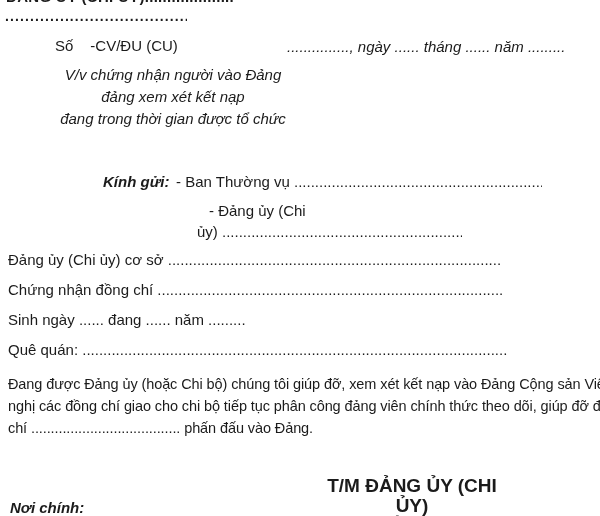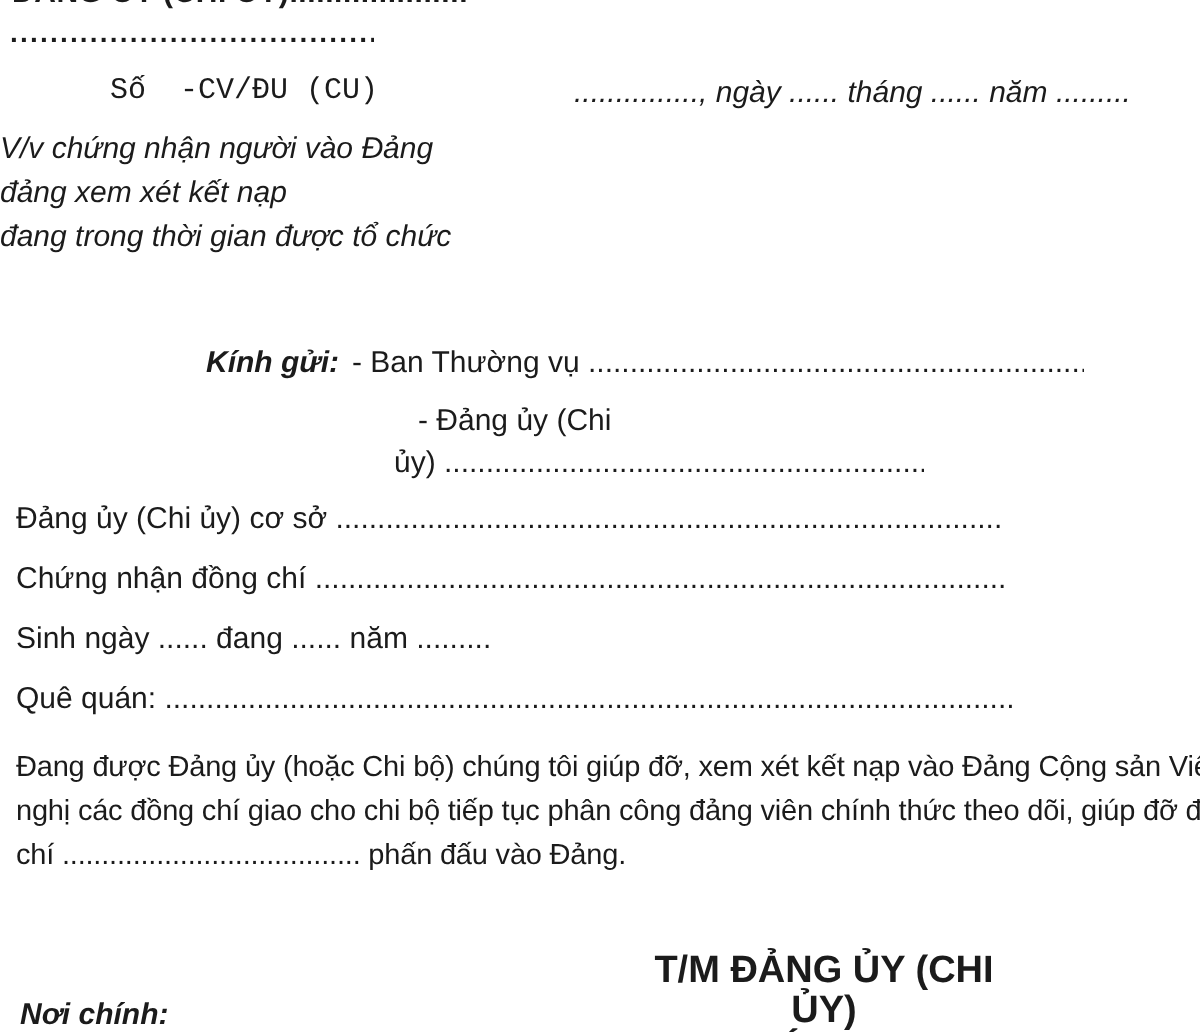--- a/index.html
+++ b/index.html
@@ -14,24 +14,24 @@
     overflow: hidden;
   }
   .abs { position: absolute; white-space: nowrap; line-height: 18px; }
   .clipline { overflow: hidden; }
   .italic { font-style: italic; }
 
   
   .org-clip { left: 6px; top: 0; height: 9px; width: 240px; overflow: hidden; }
   .org-clip span { display: block; margin-top: -12px; font-weight: bold; letter-spacing: .3px; white-space: nowrap; }
   .org-dots { left: 5px; top: 7px; width: 182px; letter-spacing: 1.1px; font-weight: bold; font-size: 14px; }
-  .number-line { left: 55px; top: 37px; font-family: Liberation Mono, monospace; }
+  .number-line { left: 55px; top: 37px; }
   .number-line .gap { display: inline-block; width: 17px; }
   .date-line { left: 287px; top: 38px; }
-  .subject { left: 0; top: 64px; width: 284px; font-style: italic; line-height: 22px; white-space: nowrap; position: absolute; }
+  .subject { left: 0; top: 64px; width: 284px; text-align: center; font-style: italic; line-height: 22px; white-space: nowrap; position: absolute; padding-left: 31px; }
 
   
   .kinhgui-label { left: 103px; top: 173px; font-weight: bold; }
   .recip-1 { left: 176px; top: 173px; width: 366px; }
   .recip-2 { left: 197px; top: 202px; margin-left: 12px; }
   .recip-3 { left: 197px; top: 223px; width: 265px; }
 
   
   .body-1 { left: 8px; top: 251px; width: 494px; }
   .body-2 { left: 8px; top: 281px; width: 494px; }

